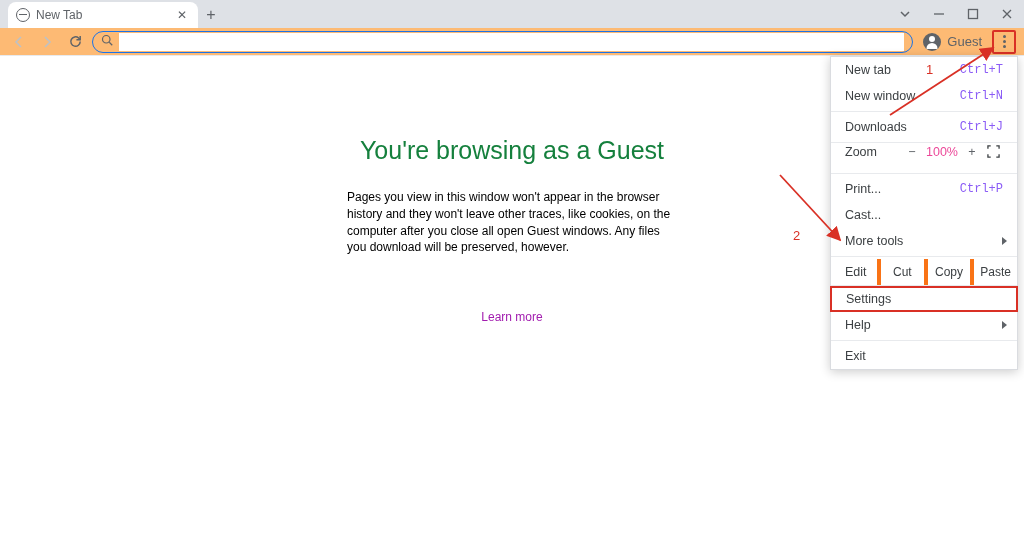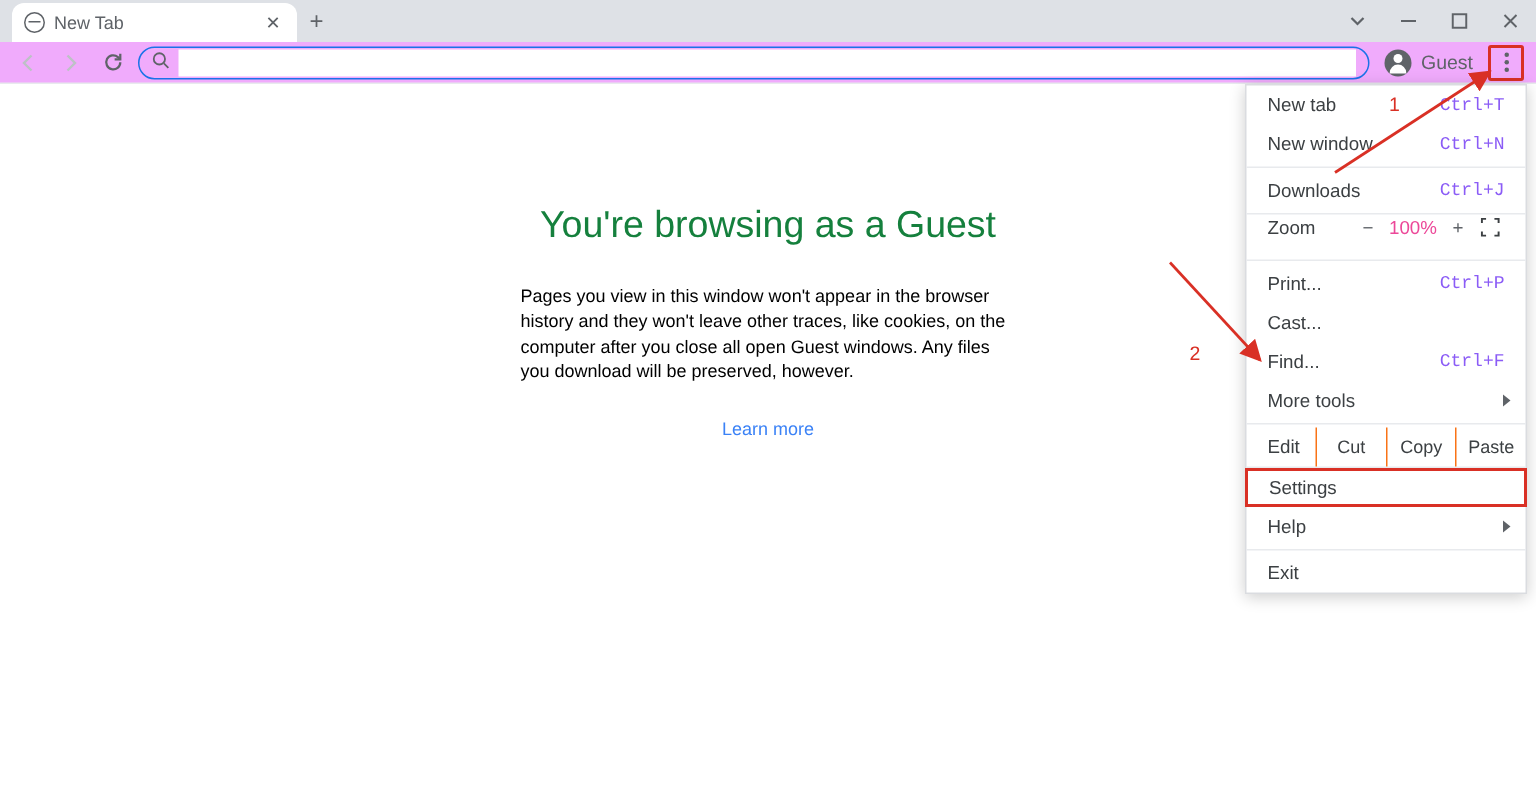--- a/index.html
+++ b/index.html
@@ -70,21 +70,21 @@
     width: 34px; height: 28px;
     display: flex; align-items: center; justify-content: center;
     color: #5f6368;
     cursor: pointer;
   }
   .window-controls svg { display: block; }
 
   
   .toolbar {
     height: 28px;
-    background: #f0abfc;
+    background: #fdba74;
     border-bottom: 1px solid #e8eaed;
     display: flex;
     align-items: center;
     padding: 0 8px;
     gap: 6px;
   }
   .navbtn {
     width: 22px; height: 22px;
     display: flex; align-items: center; justify-content: center;
     color: #5f6368;
@@ -166,22 +166,22 @@
   }
   .content p {
     margin: 24px auto 0;
     width: 330px;
     font-size: 12px;
     color: #000000;
     text-align: left;
     line-height: 1.4;
   }
   .content .learn {
-    margin-top: 23px;
-    color: #3b82f6;
+    margin-top: 54px;
+    color: #a21caf;
     font-size: 12px;
     cursor: pointer;
     display: inline-block;
   }
 
   
   .menu {
     position: absolute;
     top: 56px;
     right: 6px;
@@ -221,21 +221,21 @@
     display: flex; align-items: stretch;
   }
   .menu .edit-row .elabel {
     width: 46px;
     display: flex; align-items: center;
     padding-left: 14px;
   }
   .menu .edit-row .ebtn {
     flex: 1;
     display: flex; align-items: center; justify-content: center;
-    border-left: 1px solid #f97316;
+    border-left: 4px solid #f97316;
     cursor: pointer;
     font-size: 12px;
   }
   .menu .settings-row {
     border: 2px solid #d93025;
     margin: 0 -1px;
   }
   .menu .submenu-arrow {
     position: absolute;
     right: 10px;
@@ -364,24 +364,20 @@
         </svg>
     </span>
   </div>
   <hr>
   <div class="row">
     <span class="lbl">Print...</span>
     <span class="accel">Ctrl+P</span>
   </div>
   <div class="row">
     <span class="lbl">Cast...</span>
-  </div>
-  <div class="row">
-    <span class="lbl">Find...</span>
-    <span class="accel">Ctrl+F</span>
   </div>
   <div class="row">
     <span class="lbl">More tools</span>
     <span class="submenu-arrow"></span>
   </div>
   <hr>
   <div class="edit-row">
     <span class="elabel">Edit</span>
     <span class="ebtn">Cut</span>
     <span class="ebtn">Copy</span>

